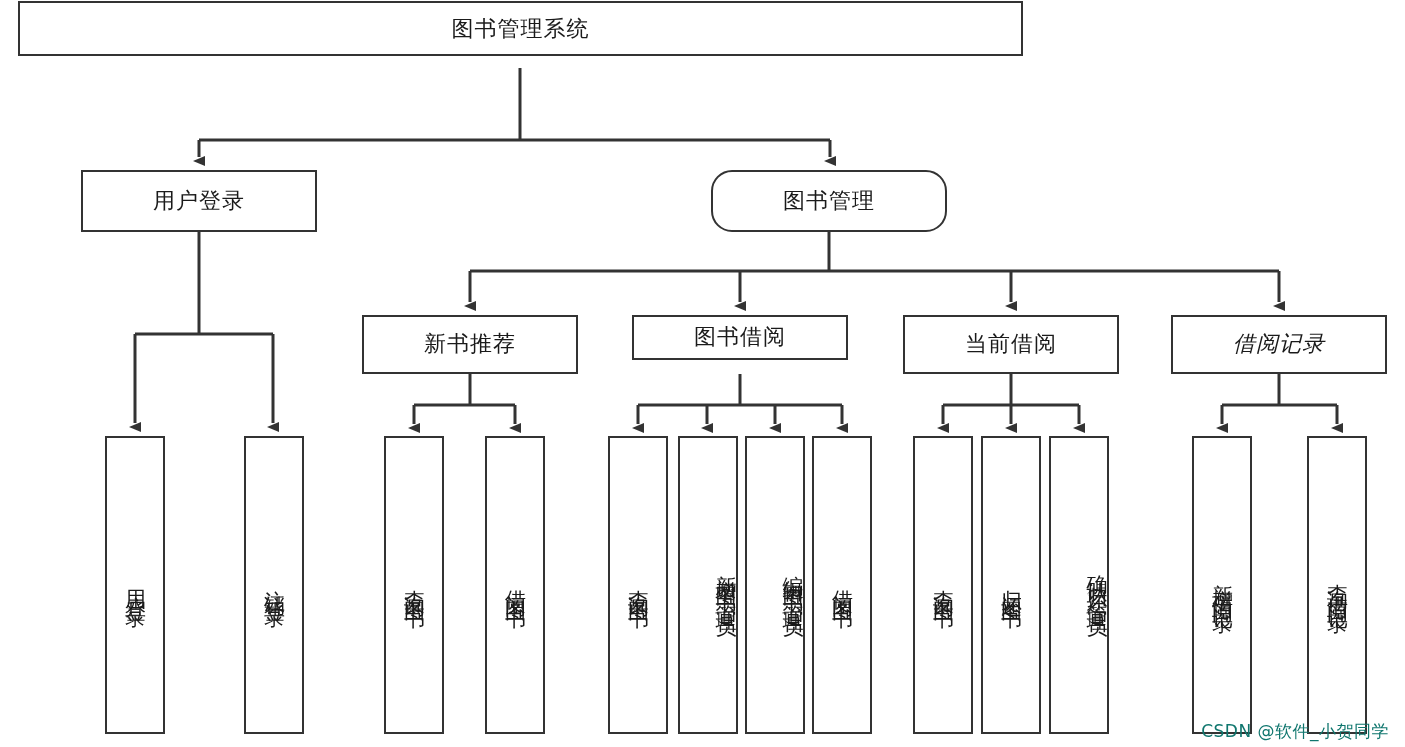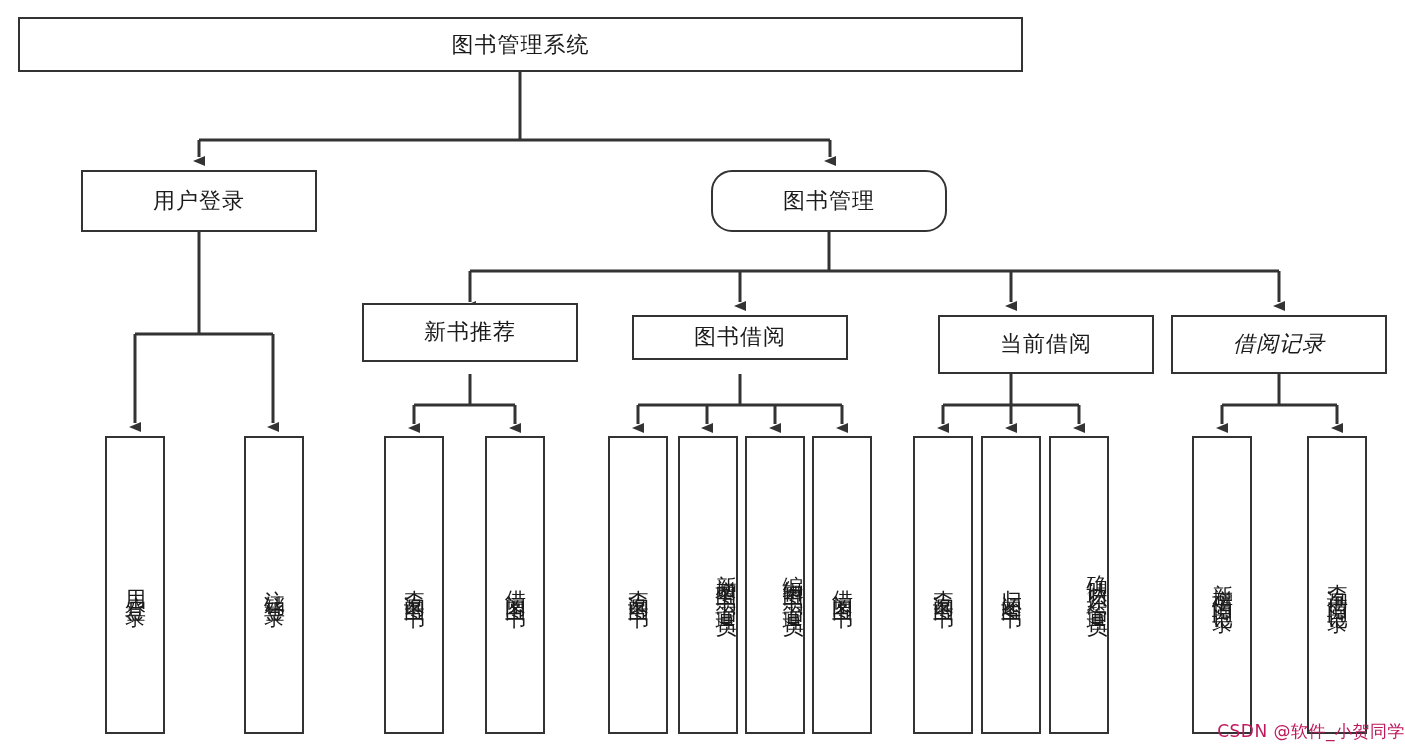--- a/index.html
+++ b/index.html
@@ -51,24 +51,24 @@
   }
   .node.v.tall{
     align-items:flex-start;
   }
   .label{
     display:block;
     white-space:nowrap;
   }
   #watermark{
     position:absolute;
-    right:0;
+    right:16px;
     bottom:4px;
     font-size:17px;
-    color:#be185d;
+    color:#0f766e;
     letter-spacing:0.5px;
     white-space:nowrap;
     user-select:none;
   }
 </style>
 </head>
 <body>
 
 <div id="canvas">
 
@@ -116,38 +116,38 @@
       <path d="M1011,405 L1011,424" marker-end="url(#ah)"></path>
       <path d="M1079,405 L1079,424" marker-end="url(#ah)"></path>
 
       <path d="M1279,374 L1279,405"></path>
       <path d="M1222,405 L1337,405"></path>
       <path d="M1222,405 L1222,424" marker-end="url(#ah)"></path>
       <path d="M1337,405 L1337,424" marker-end="url(#ah)"></path>
     </g>
   </svg>
 
-  <div class="node root" style="left:18px;top:17px;width:1005px;height:55px;font-family:Liberation Serif, serif;">
+  <div class="node root" style="left:18px;top:1px;width:1005px;height:55px;font-family:Liberation Serif, serif;">
     <span class="label">图书管理系统</span>
   </div>
 
   <div class="node h" style="left:81px;top:170px;width:236px;height:62px;">
     <span class="label">用户登录</span>
   </div>
   <div class="node h" style="left:711px;top:170px;width:236px;height:62px;border-radius:21px;">
     <span class="label">图书管理</span>
   </div>
 
-  <div class="node h" style="left:362px;top:303px;width:216px;height:59px;font-family:Liberation Serif, serif;">
+  <div class="node h" style="left:362px;top:315px;width:216px;height:59px;font-family:Liberation Serif, serif;">
     <span class="label">新书推荐</span>
   </div>
   <div class="node h" style="left:632px;top:315px;width:216px;height:45px;">
     <span class="label">图书借阅</span>
   </div>
-  <div class="node h" style="left:938px;top:315px;width:216px;height:59px;">
+  <div class="node h" style="left:903px;top:315px;width:216px;height:59px;">
     <span class="label">当前借阅</span>
   </div>
   <div class="node h" style="left:1171px;top:315px;width:216px;height:59px;font-style:italic;">
     <span class="label">借阅记录</span>
   </div>
 
   <div class="node v" style="left:105px;top:436px;width:60px;height:298px;">
     <span class="label">用户登录</span>
   </div>
   <div class="node v" style="left:244px;top:436px;width:60px;height:298px;">

